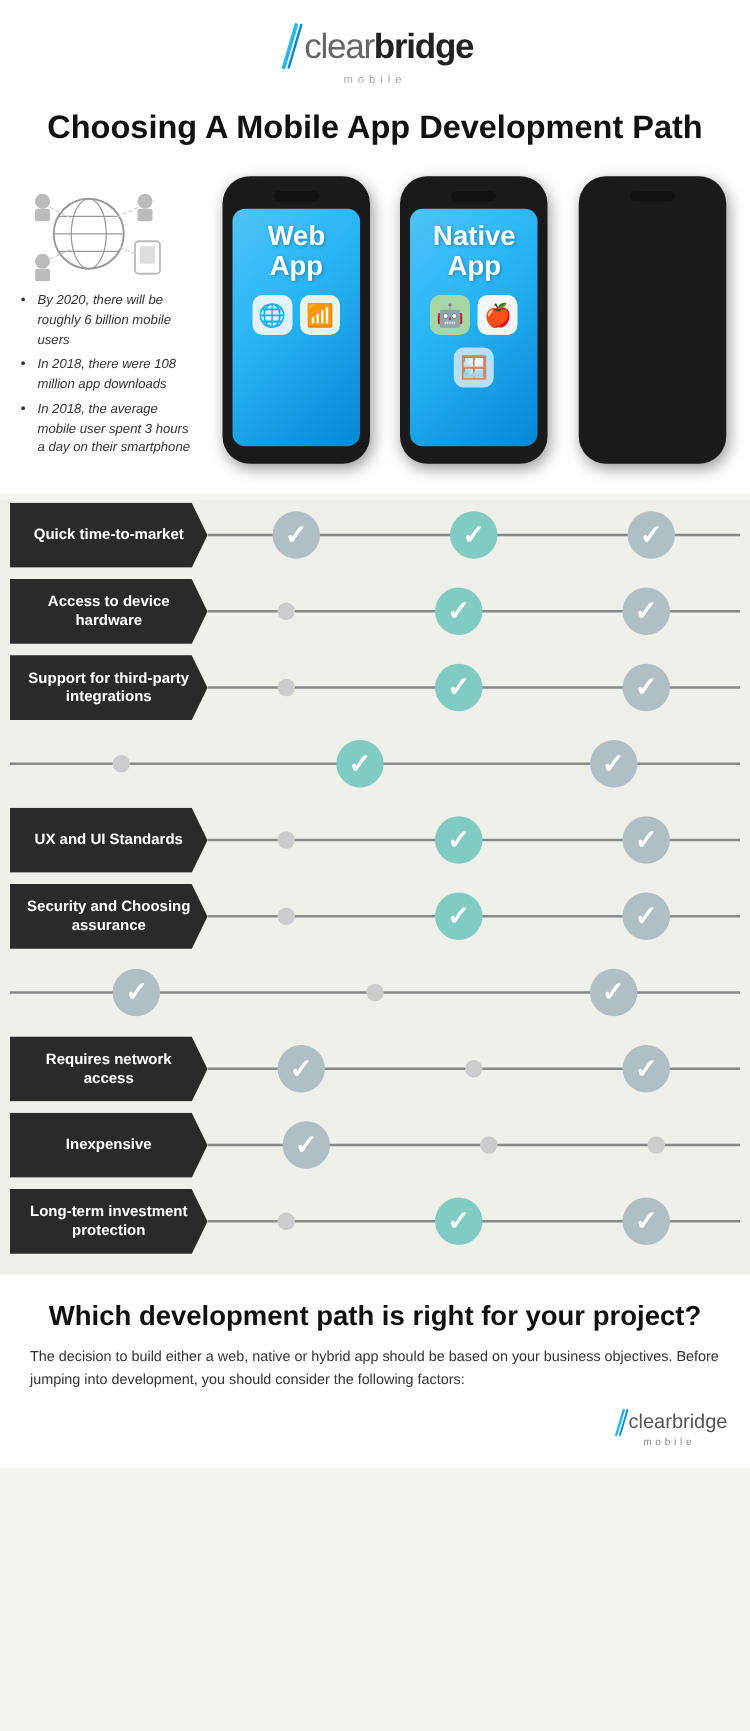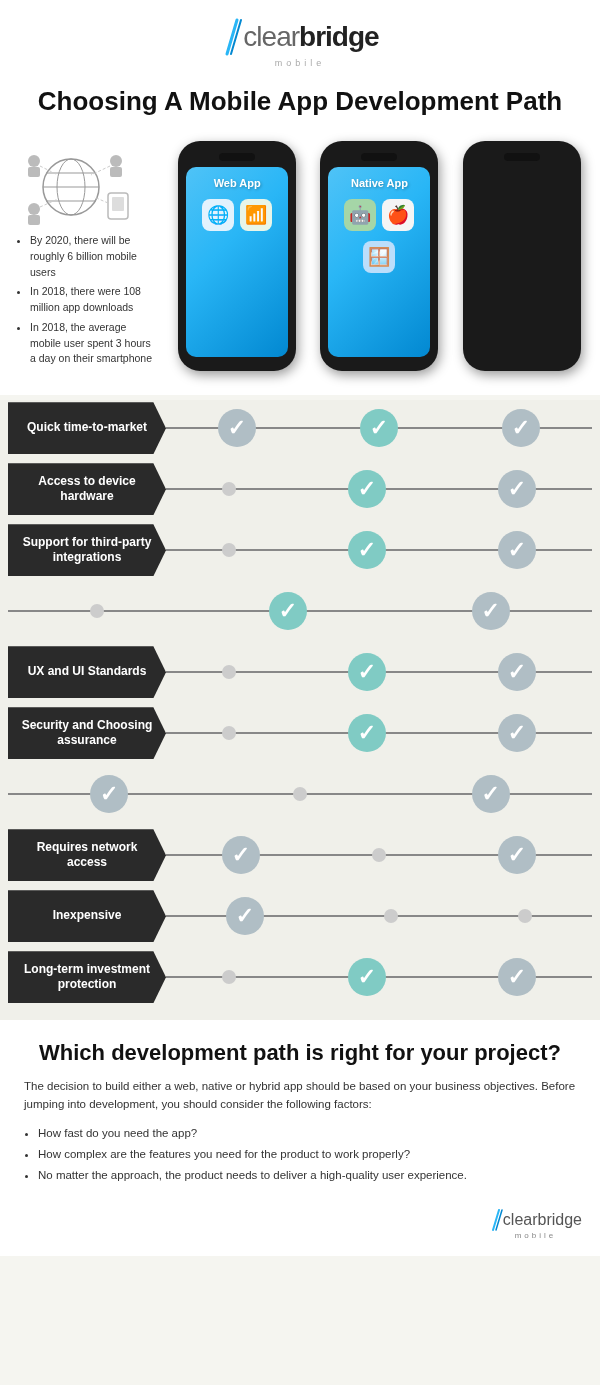--- a/index.html
+++ b/index.html
@@ -55,20 +55,21 @@
     }
     .intro-bullets {
       font-size: 10.5px;
       color: #333;
       line-height: 1.5;
     }
     .intro-bullets li {
       margin-bottom: 4px;
       list-style: disc;
       margin-left: 14px;
+      font-style: italic;
     }
 
     .phones-container {
       display: flex;
       flex: 1;
       justify-content: space-around;
       gap: 6px;
     }
 
     .phone-wrapper {
@@ -101,21 +102,21 @@
       border-radius: 10px;
       flex: 1;
       width: 100%;
       display: flex;
       flex-direction: column;
       align-items: center;
       justify-content: flex-start;
       padding: 10px 4px 8px;
     }
     .phone-label {
-      font-size: 11px;
+      font-size: 22px;
       font-weight: 900;
       color: #fff;
       text-align: center;
       margin-bottom: 10px;
       line-height: 1.1;
       text-shadow: 1px 1px 3px rgba(0,0,0,0.3);
     }
     .phone-icons {
       display: flex;
       flex-wrap: wrap;
@@ -492,25 +493,20 @@
         <div class="check-circle check-yes">
           <span style="font-size:22px; font-weight:900; color:#fff; line-height:1;">✓</span>
         </div>
       </div>
     </div>
   </div>
 
 <div style="background:#fff;">
   <div class="bottom-title">Which development path is right for your project?</div>
   <div class="bottom-desc">The decision to build either a web, native or hybrid app should be based on your business objectives. Before jumping into development, you should consider the following factors:</div>
-  <ul class="bottom-bullets">
-    <li>How fast do you need the app?</li>
-    <li>How complex are the features you need for the product to work properly?</li>
-    <li>No matter the approach, the product needs to deliver a high-quality user experience.</li>
-  </ul>
   <div class="bottom-footer">
     <div class="logo-small">
       <div style="display:flex; align-items:center;">
         <svg width="14" height="22" viewBox="0 0 14 22">
           <line x1="10" y1="1" x2="4" y2="21" stroke="#29b6f6" stroke-width="2" stroke-linecap="round"></line>
           <line x1="13" y1="1" x2="7" y2="21" stroke="#0288d1" stroke-width="1.5" stroke-linecap="round"></line>
         </svg>
         <span class="logo-small-main">clear</span>
           <strong class="logo-small-main">bridge</strong>
       </div>

